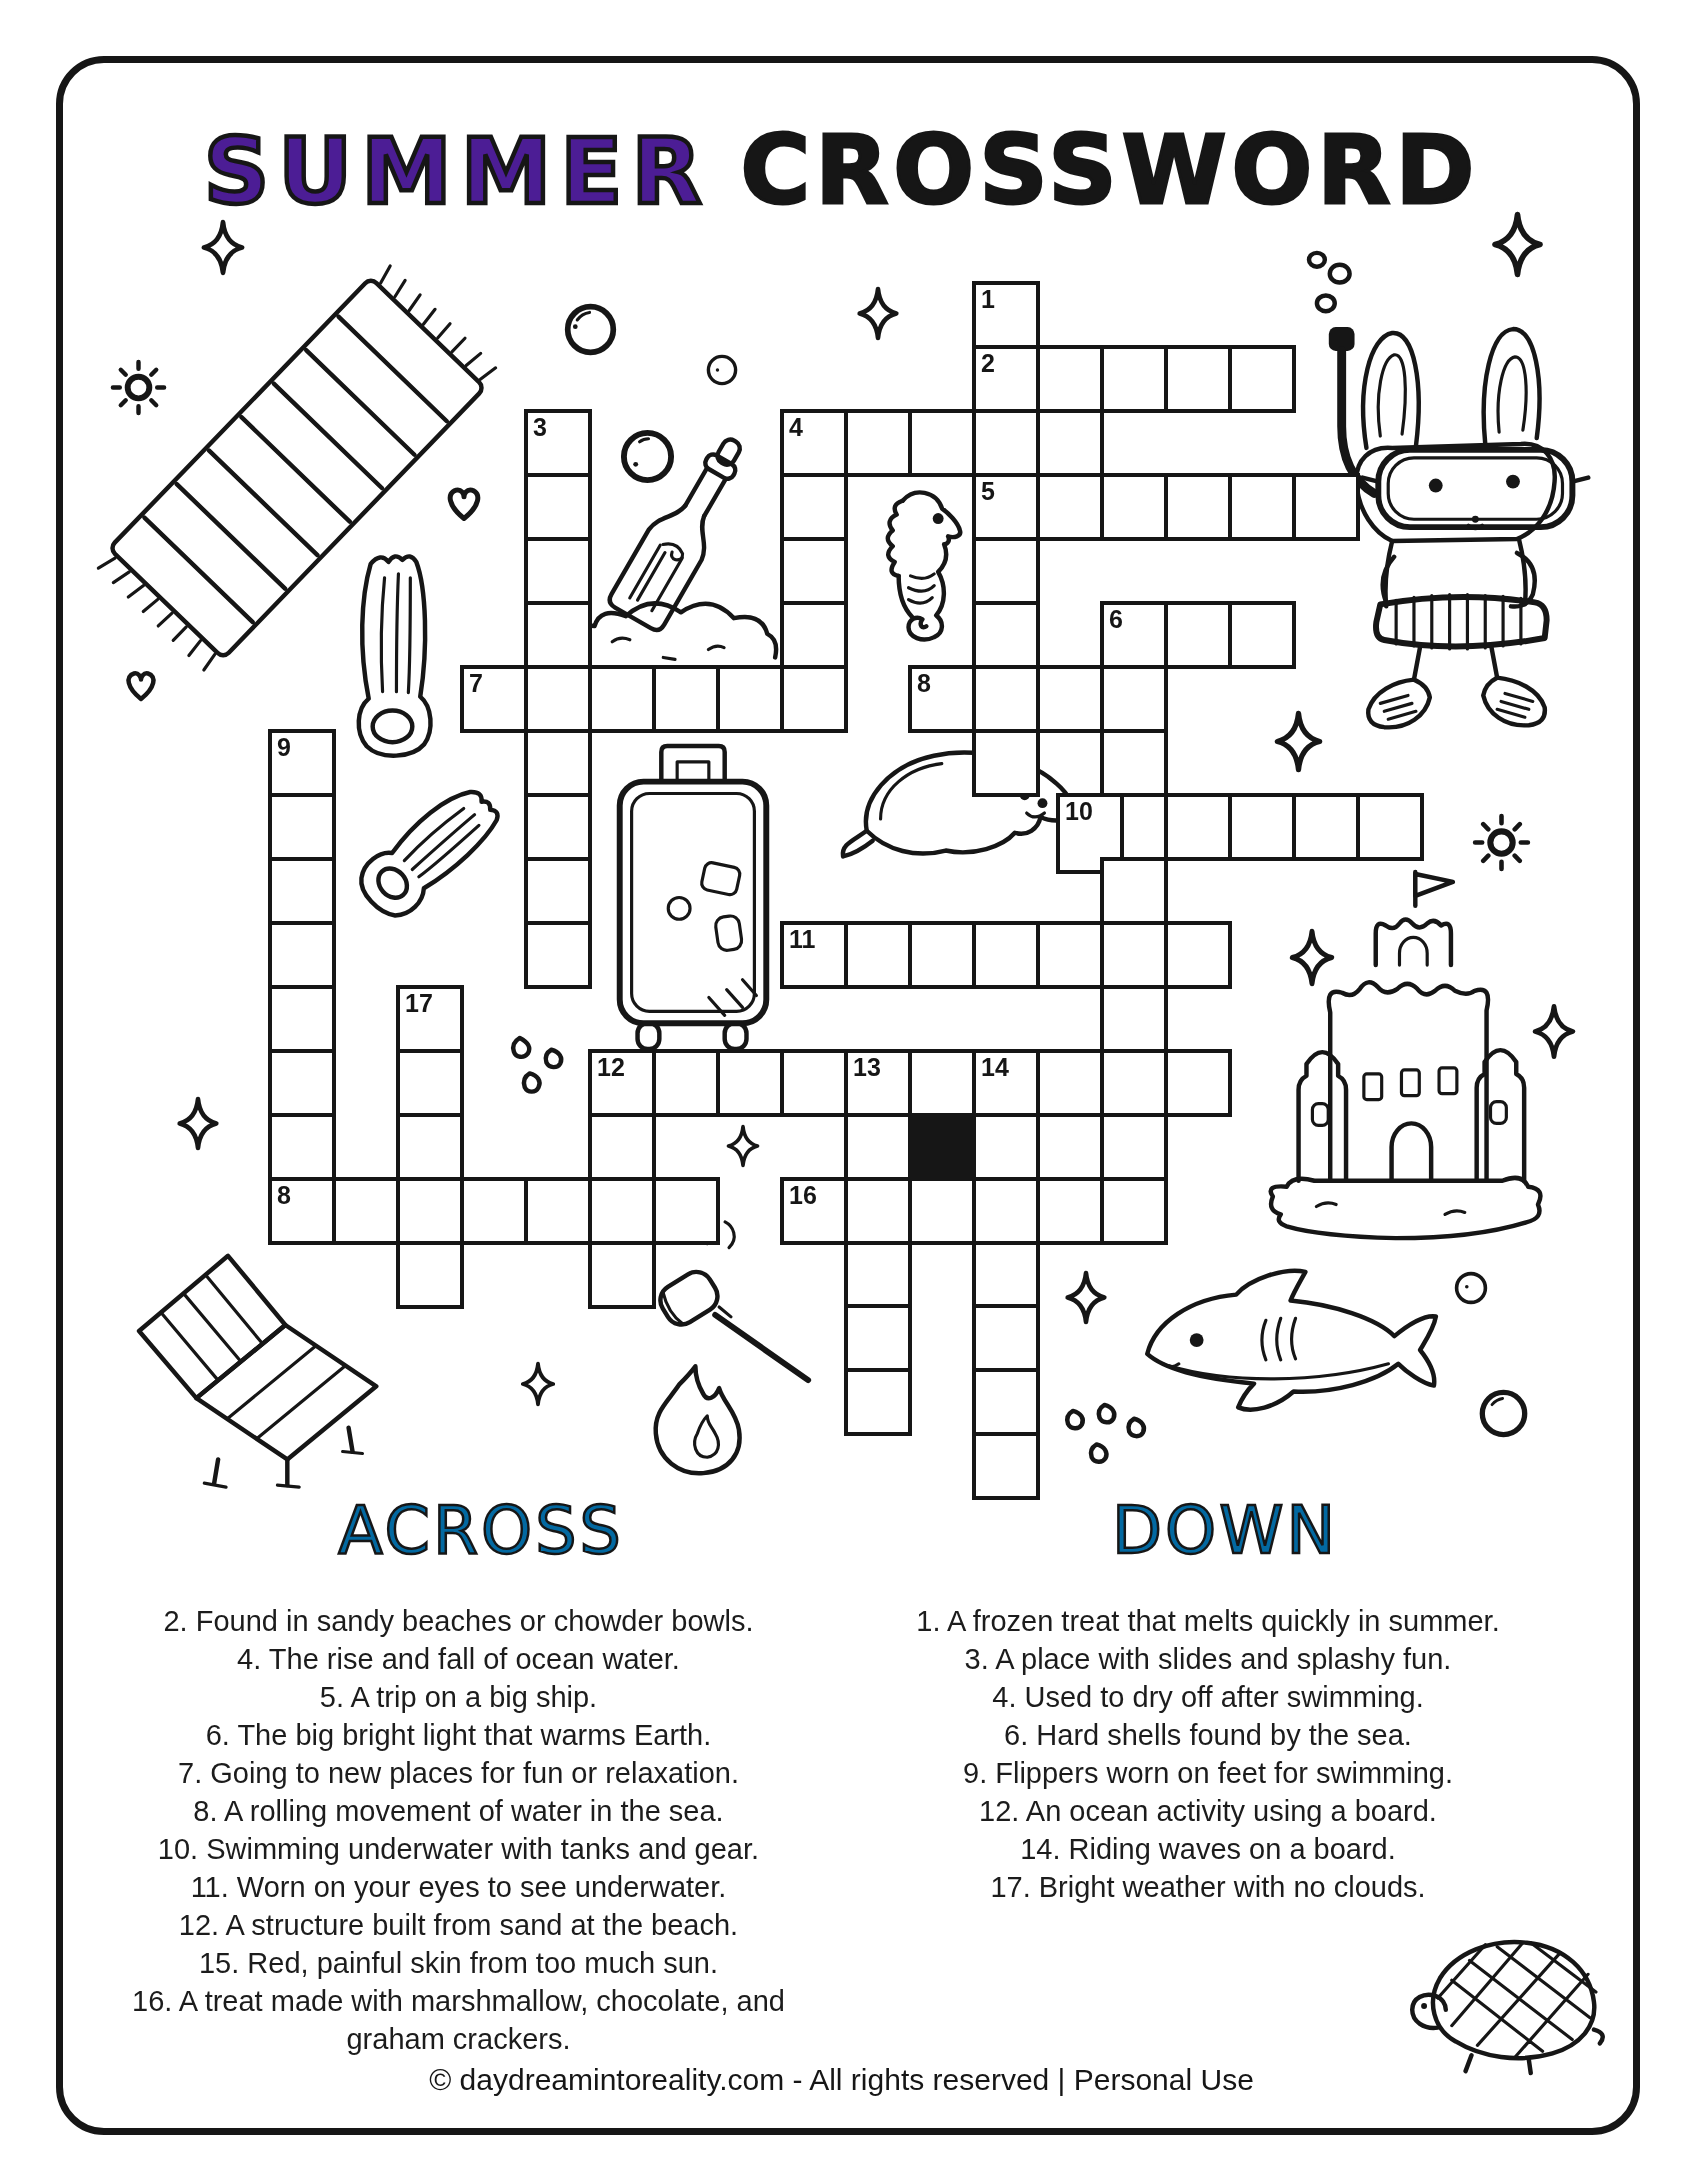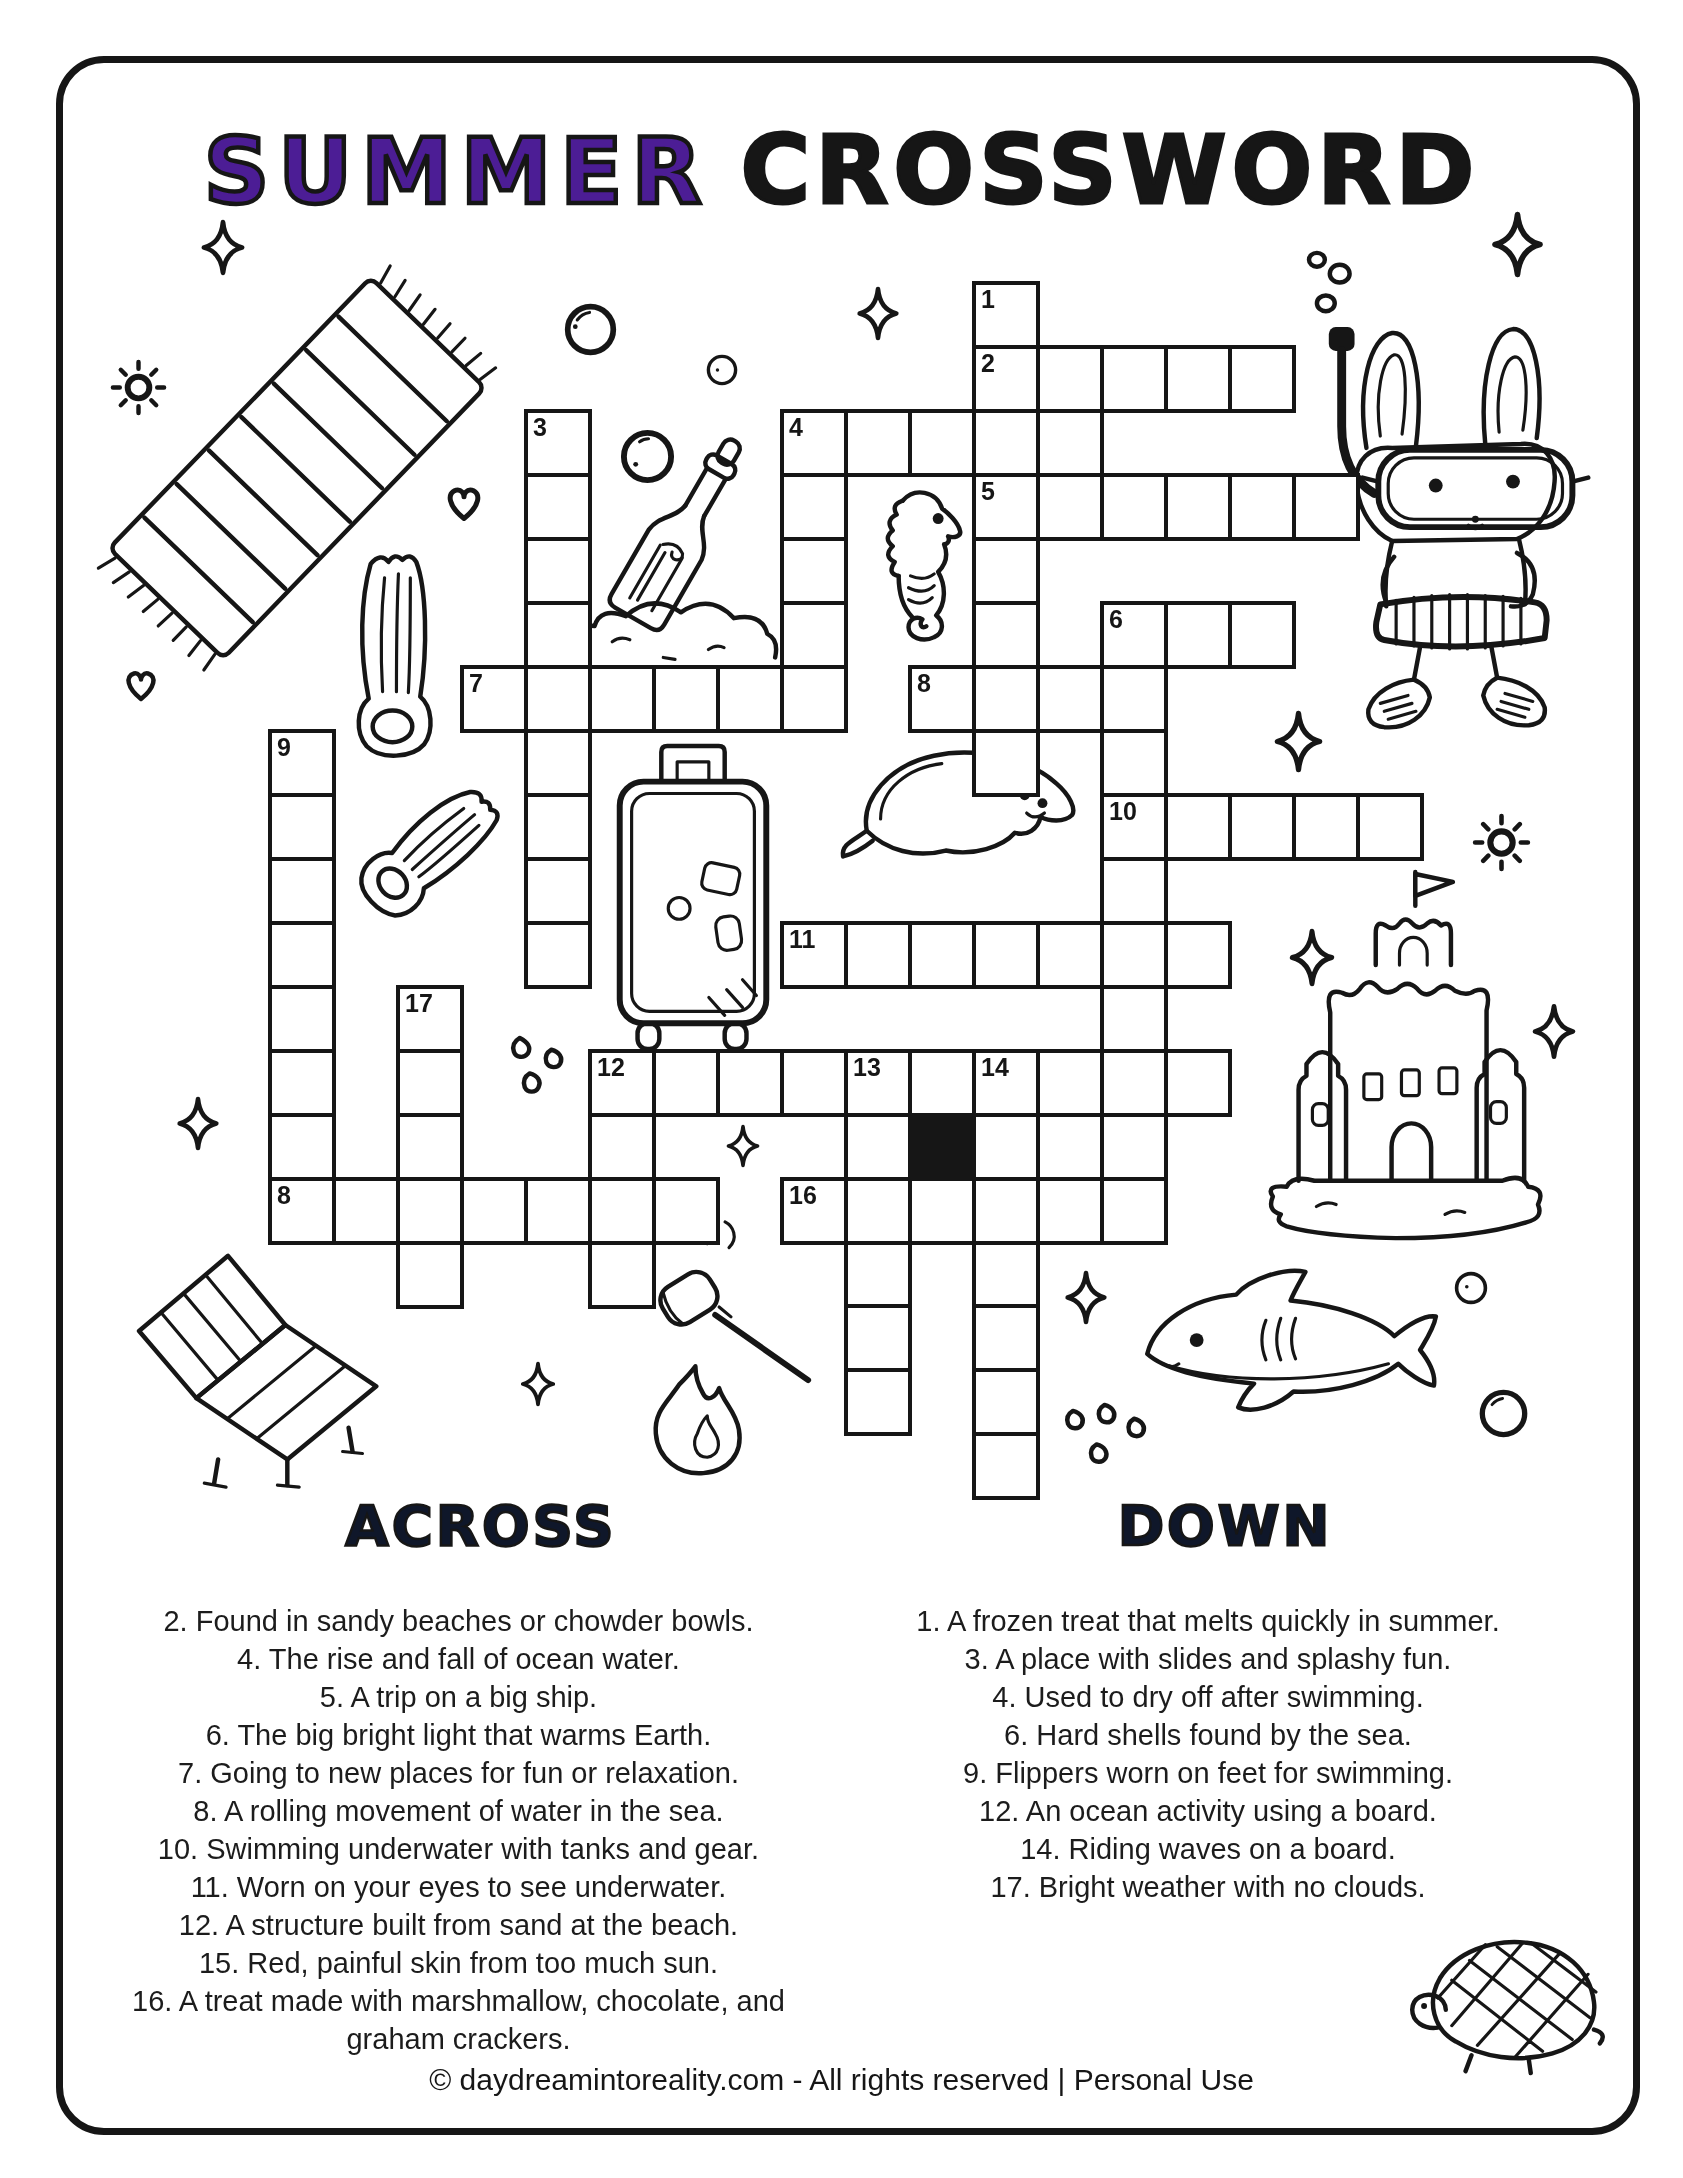--- a/index.html
+++ b/index.html
@@ -8,22 +8,22 @@
   .frame{position:absolute;left:56px;top:56px;width:1570px;height:2065px;
          border:7px solid #161616;border-radius:48px;}
   .title{position:absolute;left:0;top:115px;width:100%;text-align:center;white-space:nowrap;
          font-family:"DejaVu Sans",sans-serif;font-weight:bold;}
   .title .t1{font-size:91px;color:#4c1d95;-webkit-text-stroke:4.5px #161616;letter-spacing:9px;}
   .title .t2{font-size:95px;color:#161616;-webkit-text-stroke:3px #161616;letter-spacing:5px;margin-left:30px;}
   .cell{position:absolute;box-sizing:border-box;border:4px solid #161616;background:#fff;}
   .cell.black{background:#161616;}
   .cnum{position:absolute;top:0px;left:5px;font-size:25px;font-weight:bold;
         font-family:"Liberation Sans",sans-serif;color:#161616;}
-  .sec-head{position:absolute;font-family:"DejaVu Sans",sans-serif;font-weight:bold;
-        font-size:56px;letter-spacing:3px;text-align:center;color:#0f172a;-webkit-text-stroke:2.5px #161616;}
+  .sec-head{position:absolute;font-family:"DejaVu Sans",sans-serif;font-weight:normal;
+        font-size:65px;letter-spacing:3px;text-align:center;color:#0369a1;-webkit-text-stroke:2.5px #161616;}
   .clues{position:absolute;font-size:29px;line-height:38px;color:#1c1c1c;}
   .clues p{margin:0;text-align:center;}
   .footer{position:absolute;left:0;top:2063px;width:100%;text-align:center;font-size:30px;color:#161616;}
   svg.doodle{position:absolute;overflow:visible;}
   .doodle path,.doodle rect,.doodle circle,.doodle ellipse,.doodle line{
         fill:none;stroke:#161616;stroke-width:4.5;stroke-linecap:round;stroke-linejoin:round;}
   .doodle .fill{fill:#161616;stroke:none;}
   .doodle .wfill{fill:#fff;}
   .doodle .thin{stroke-width:3.2;}
   .doodle .thick{stroke-width:6;}
@@ -309,21 +309,21 @@
       <div class="cell" style="left: 588px; top: 665px; width: 68px; height: 68px;"></div>
       <div class="cell" style="left: 652px; top: 665px; width: 68px; height: 68px;"></div>
       <div class="cell" style="left: 716px; top: 665px; width: 68px; height: 68px;"></div>
       <div class="cell" style="left: 780px; top: 665px; width: 68px; height: 68px;"></div>
       <div class="cell" style="left: 908px; top: 665px; width: 68px; height: 68px;">
         <span class="cnum">8</span>
       </div>
       <div class="cell" style="left: 972px; top: 665px; width: 68px; height: 68px;"></div>
       <div class="cell" style="left: 1036px; top: 665px; width: 68px; height: 68px;"></div>
       <div class="cell" style="left: 1100px; top: 665px; width: 68px; height: 68px;"></div>
-      <div class="cell" style="left: 1100px; top: 793px; width: 68px; height: 81px;">
+      <div class="cell" style="left: 1056px; top: 793px; width: 68px; height: 81px;">
         <span class="cnum">10</span>
       </div>
       <div class="cell" style="left: 1164px; top: 793px; width: 68px; height: 68px;"></div>
       <div class="cell" style="left: 1228px; top: 793px; width: 68px; height: 68px;"></div>
       <div class="cell" style="left: 1292px; top: 793px; width: 68px; height: 68px;"></div>
       <div class="cell" style="left: 1356px; top: 793px; width: 68px; height: 68px;"></div>
       <div class="cell" style="left: 780px; top: 921px; width: 68px; height: 68px;">
         <span class="cnum">11</span>
       </div>
       <div class="cell" style="left: 844px; top: 921px; width: 68px; height: 68px;"></div>

